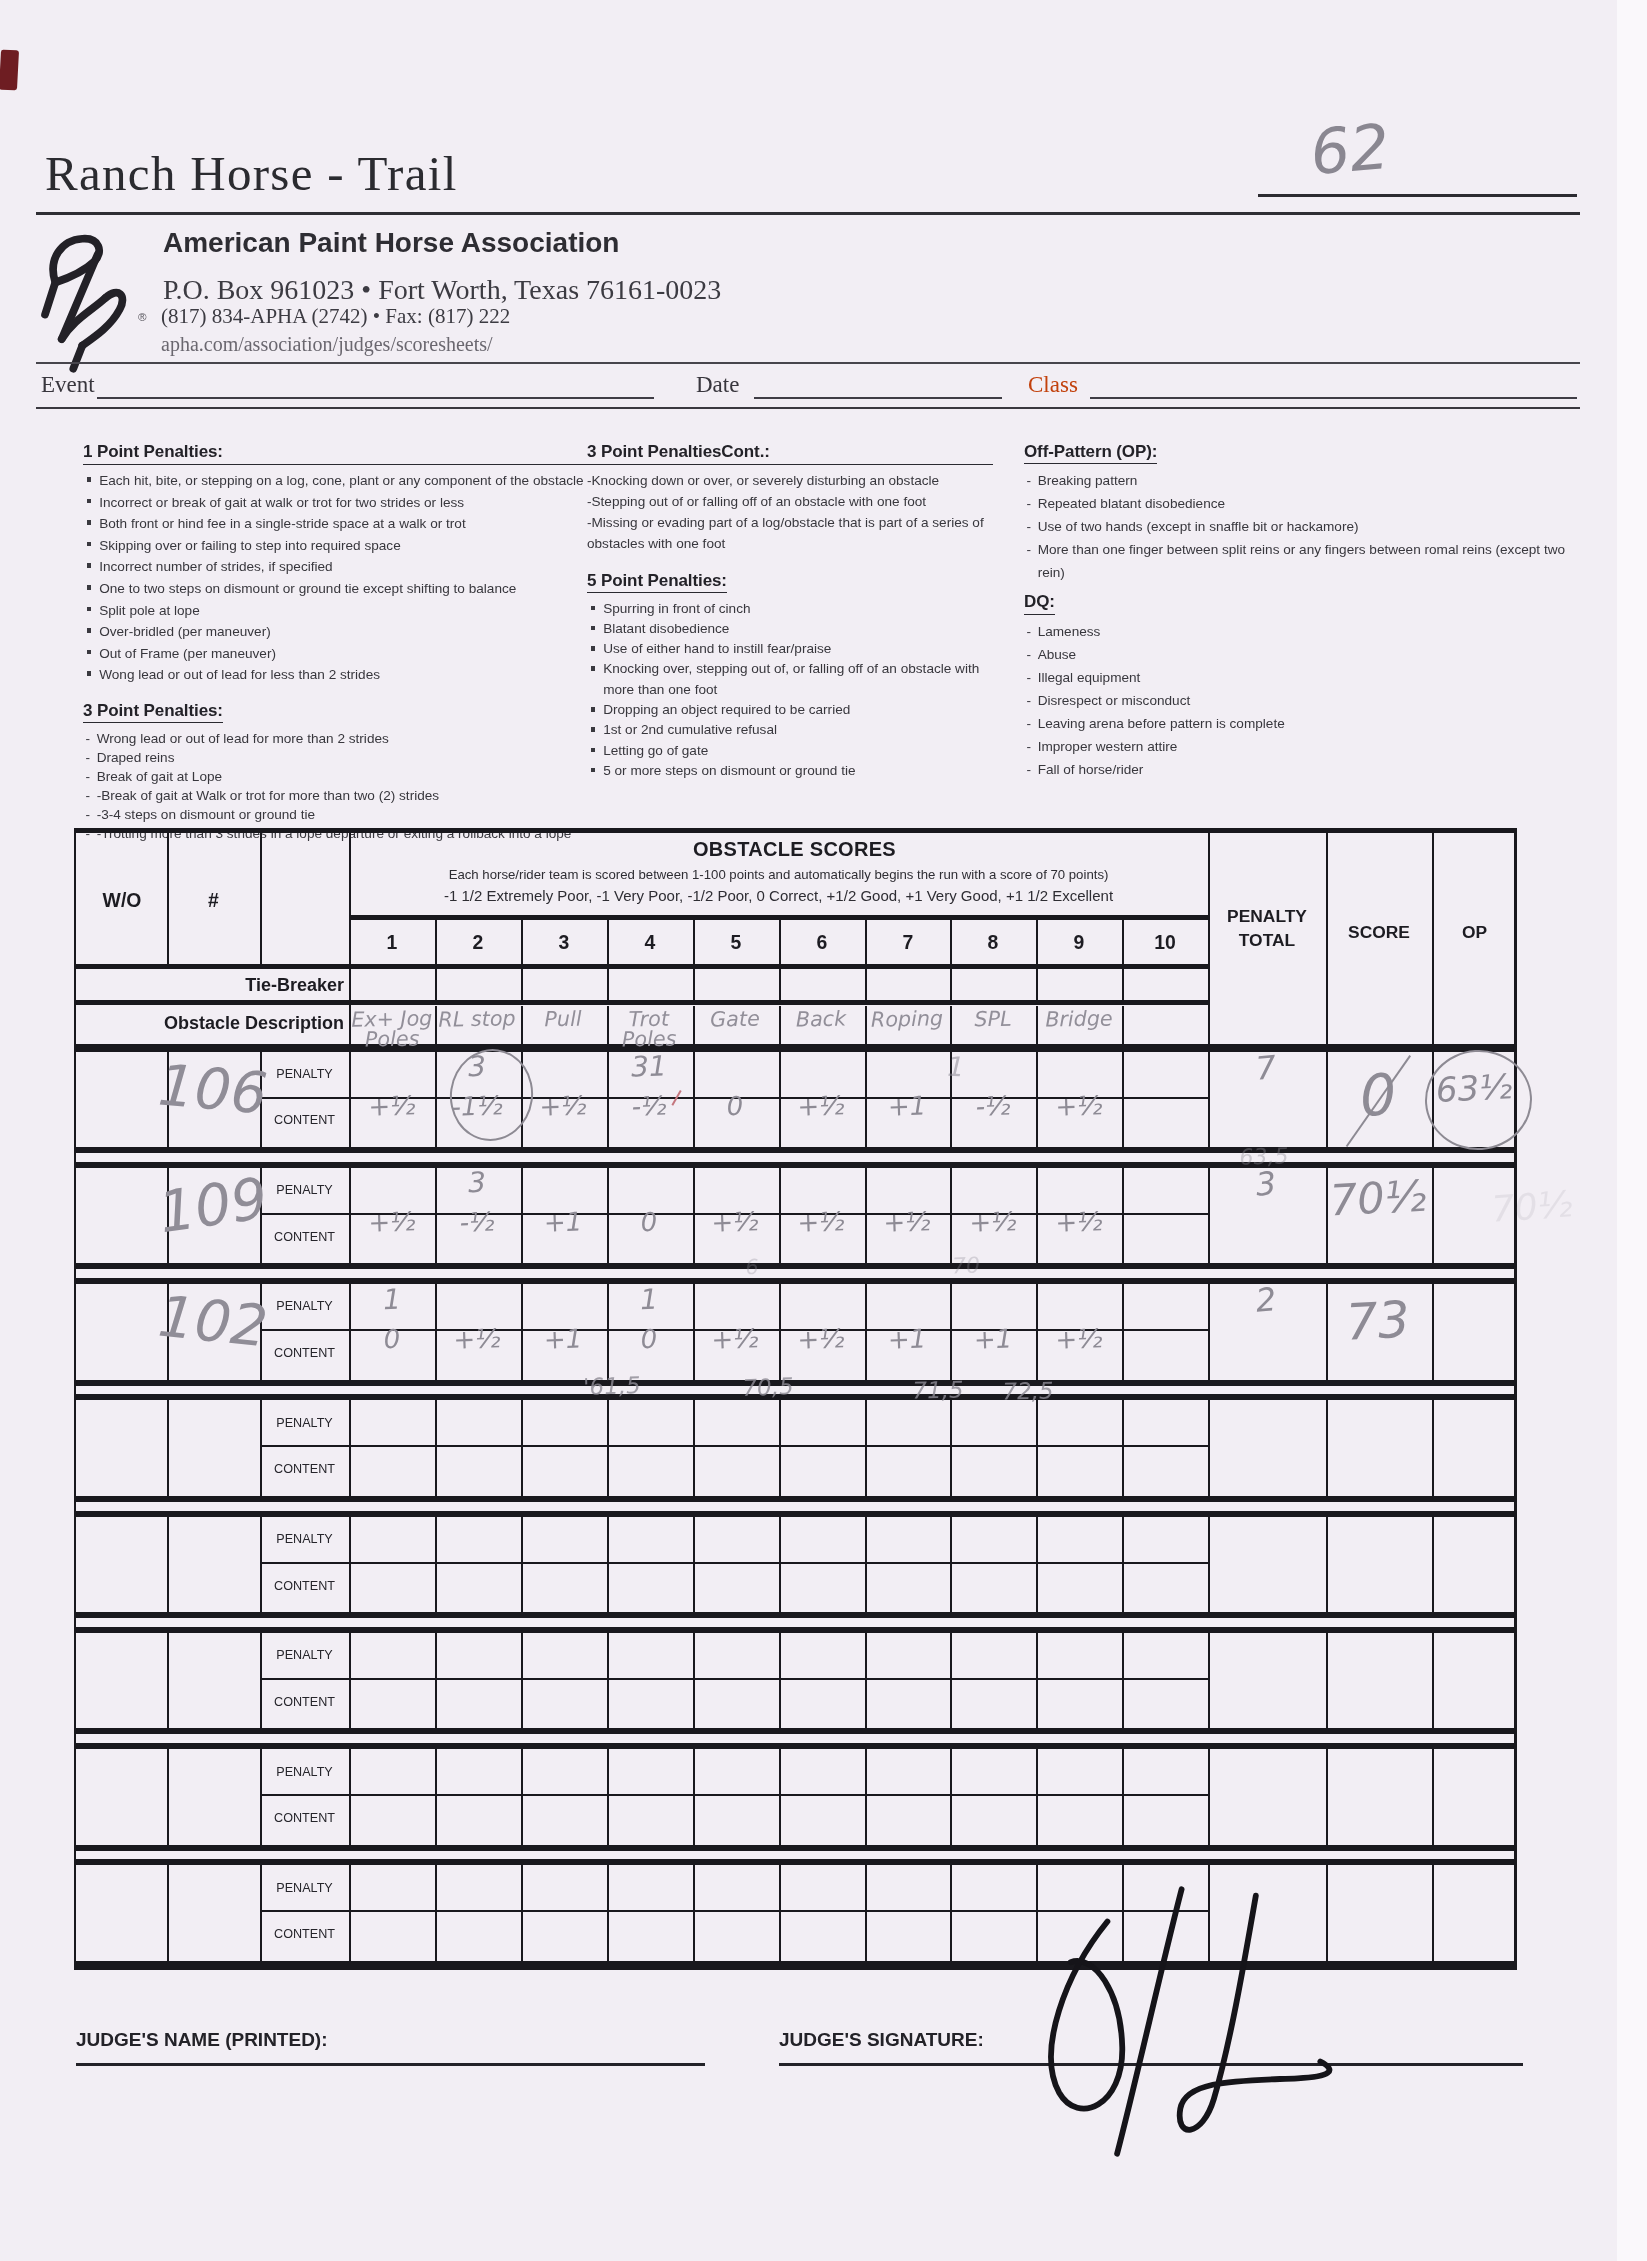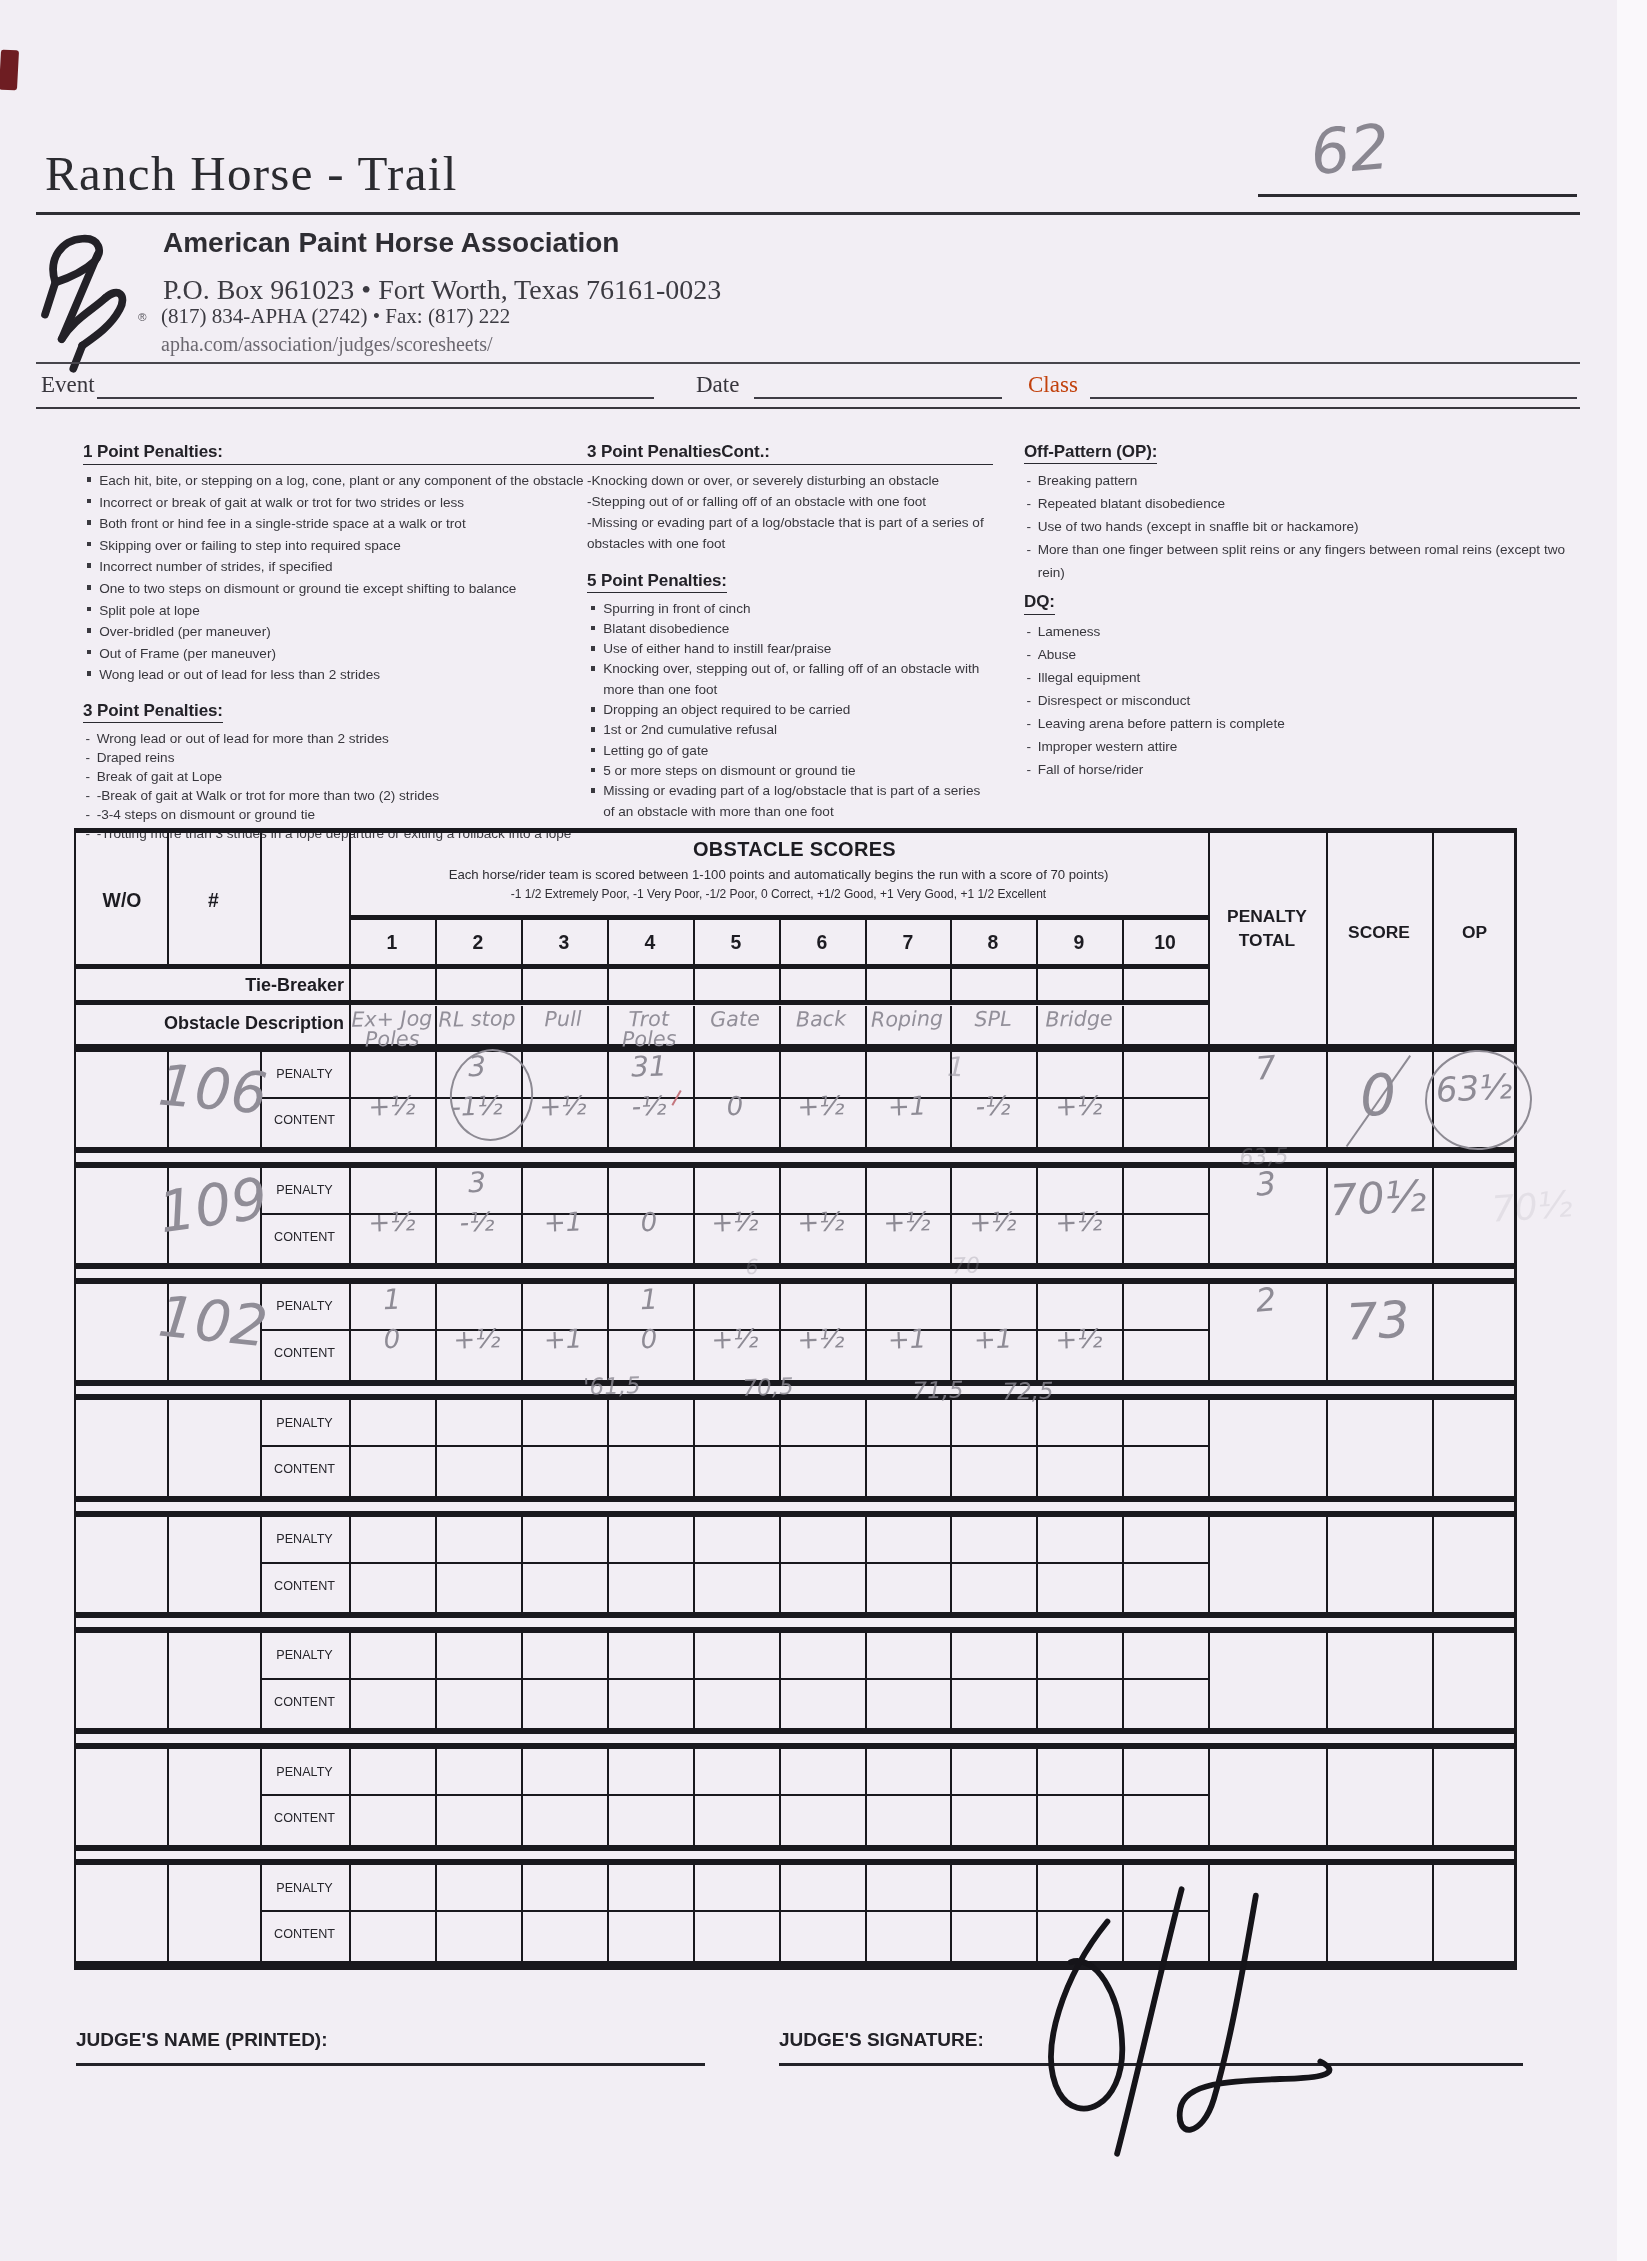--- a/index.html
+++ b/index.html
@@ -179,24 +179,20 @@
             <span class="sq"></span>
             <span>1st or 2nd cumulative refusal</span>
           </div>
           <div class="pitem" style="font-size: 13.6px; line-height: 20.3px;">
             <span class="sq"></span>
             <span>Letting go of gate</span>
           </div>
           <div class="pitem" style="font-size: 13.6px; line-height: 20.3px;">
             <span class="sq"></span>
             <span>5 or more steps on dismount or ground tie</span>
-          </div>
-          <div class="pitem" style="font-size: 13.6px; line-height: 20.3px;">
-            <span class="sq"></span>
-            <span>Missing or evading part of a log/obstacle that is part of a series of an obstacle with more than one foot</span>
           </div>
         </div>
       </div>
     </div>
   <div class="abs" id="colC" style="left:1024px;top:442px;width:554px;">
       <div class="abs" style="position: relative; margin-top: 0px;">
         <div class="sec-head"><span class="ul">Off-Pattern (OP):</span></div>
         <div style="margin-top: 5.2px;">
           <div class="pitem" style="font-size: 13.6px; line-height: 23px;">
             <span class="hy">-</span>
@@ -290,21 +286,21 @@
       <div class="abs" style="left: 1048px; top: 141px; width: 1.9px; height: 31px; background: rgb(25, 24, 29);"></div>
       <div class="abs" style="left: 1048px; top: 178px; width: 1.9px; height: 38px; background: rgb(25, 24, 29);"></div>
       <div class="abs" style="left: 275px; top: 87px; width: 859px; height: 4.5px; background: rgb(25, 24, 29);"></div>
       <div class="abs" style="left: 0px; top: 136px; width: 1134px; height: 5.2px; background: rgb(25, 24, 29);"></div>
       <div class="abs" style="left: 0px; top: 172px; width: 1134px; height: 5.2px; background: rgb(25, 24, 29);"></div>
       <div class="abs" style="left: 0px; top: 216px; width: 1443px; height: 7.8px; background: rgb(25, 24, 29);"></div>
       <div class="abs tbltxt ctr" style="left: 0px; top: 61px; width: 96px; font-size: 19.4px;">W/O</div>
       <div class="abs tbltxt ctr" style="left: 93px; top: 61px; width: 93px; font-size: 19.4px;">#</div>
       <div class="abs tbltxt ctr" style="left: 275px; top: 10.3px; width: 859px; font-size: 20px; letter-spacing: 0.3px; padding-left: 16px;">OBSTACLE SCORES</div>
       <div class="abs tbltxt ctr" style="left: 275px; top: 39px; width: 859px; font-size: 13.2px; font-weight: normal; color: rgb(46, 45, 51);">Each horse/rider team is scored between 1-100 points and automatically begins the run with a score of 70 points)</div>
-      <div class="abs tbltxt ctr" style="left: 275px; top: 59px; width: 859px; font-size: 12px; font-weight: normal; color: rgb(46, 45, 51);">-1 1/2 Extremely Poor, -1 Very Poor, -1/2 Poor, 0 Correct, +1/2 Good, +1 Very Good, +1 1/2 Excellent</div>
+      <div class="abs tbltxt ctr" style="left: 275px; top: 59px; width: 859px; font-size: 15px; font-weight: normal; color: rgb(46, 45, 51);">-1 1/2 Extremely Poor, -1 Very Poor, -1/2 Poor, 0 Correct, +1/2 Good, +1 Very Good, +1 1/2 Excellent</div>
       <div class="abs tbltxt ctr" style="left: 275px; top: 103px; width: 86px; font-size: 19.4px;">1</div>
       <div class="abs tbltxt ctr" style="left: 361px; top: 103px; width: 86px; font-size: 19.4px;">2</div>
       <div class="abs tbltxt ctr" style="left: 447px; top: 103px; width: 86px; font-size: 19.4px;">3</div>
       <div class="abs tbltxt ctr" style="left: 533px; top: 103px; width: 86px; font-size: 19.4px;">4</div>
       <div class="abs tbltxt ctr" style="left: 619px; top: 103px; width: 86px; font-size: 19.4px;">5</div>
       <div class="abs tbltxt ctr" style="left: 705px; top: 103px; width: 86px; font-size: 19.4px;">6</div>
       <div class="abs tbltxt ctr" style="left: 791px; top: 103px; width: 86px; font-size: 19.4px;">7</div>
       <div class="abs tbltxt ctr" style="left: 876px; top: 103px; width: 86px; font-size: 19.4px;">8</div>
       <div class="abs tbltxt ctr" style="left: 962px; top: 103px; width: 86px; font-size: 19.4px;">9</div>
       <div class="abs tbltxt ctr" style="left: 1048px; top: 103px; width: 86px; font-size: 19.4px;">10</div>

